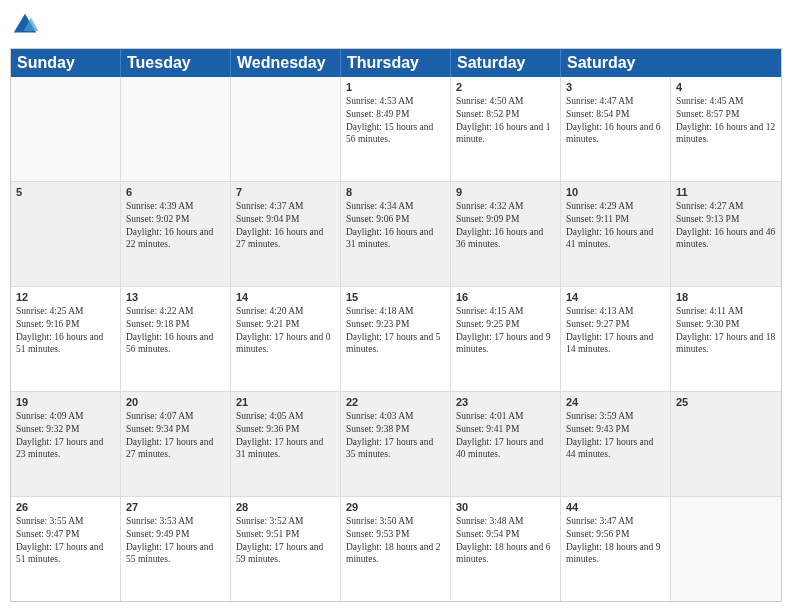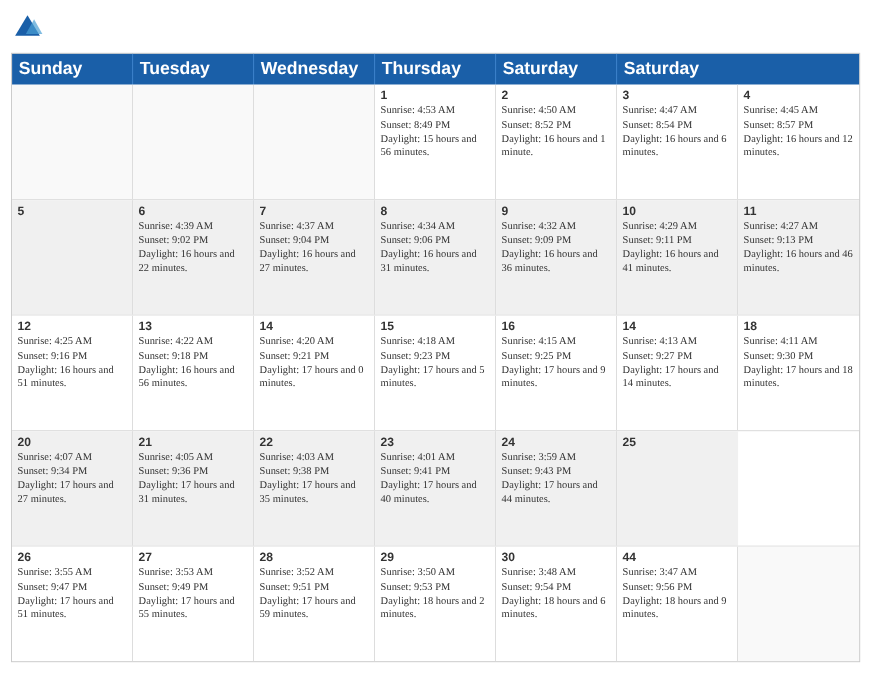--- a/index.html
+++ b/index.html
@@ -220,20 +220,24 @@
             <span class="day-num">14</span>
             <div class="day-info">Sunrise: 4:13 AM<br>Sunset: 9:27 PM<br>Daylight: 17 hours and 14 minutes.</div>
           </div>
           <div class="cal-cell">
             <span class="day-num">18</span>
             <div class="day-info">Sunrise: 4:11 AM<br>Sunset: 9:30 PM<br>Daylight: 17 hours and 18 minutes.</div>
           </div>
         </div>
         <div class="cal-row">
           <div class="cal-cell shaded">
+            <span class="day-num">19</span>
+            <div class="day-info">Sunrise: 4:09 AM<br>Sunset: 9:32 PM<br>Daylight: 17 hours and 23 minutes.</div>
+          </div>
+          <div class="cal-cell shaded">
             <span class="day-num">20</span>
             <div class="day-info">Sunrise: 4:07 AM<br>Sunset: 9:34 PM<br>Daylight: 17 hours and 27 minutes.</div>
           </div>
           <div class="cal-cell shaded">
             <span class="day-num">21</span>
             <div class="day-info">Sunrise: 4:05 AM<br>Sunset: 9:36 PM<br>Daylight: 17 hours and 31 minutes.</div>
           </div>
           <div class="cal-cell shaded">
             <span class="day-num">22</span>
             <div class="day-info">Sunrise: 4:03 AM<br>Sunset: 9:38 PM<br>Daylight: 17 hours and 35 minutes.</div>

